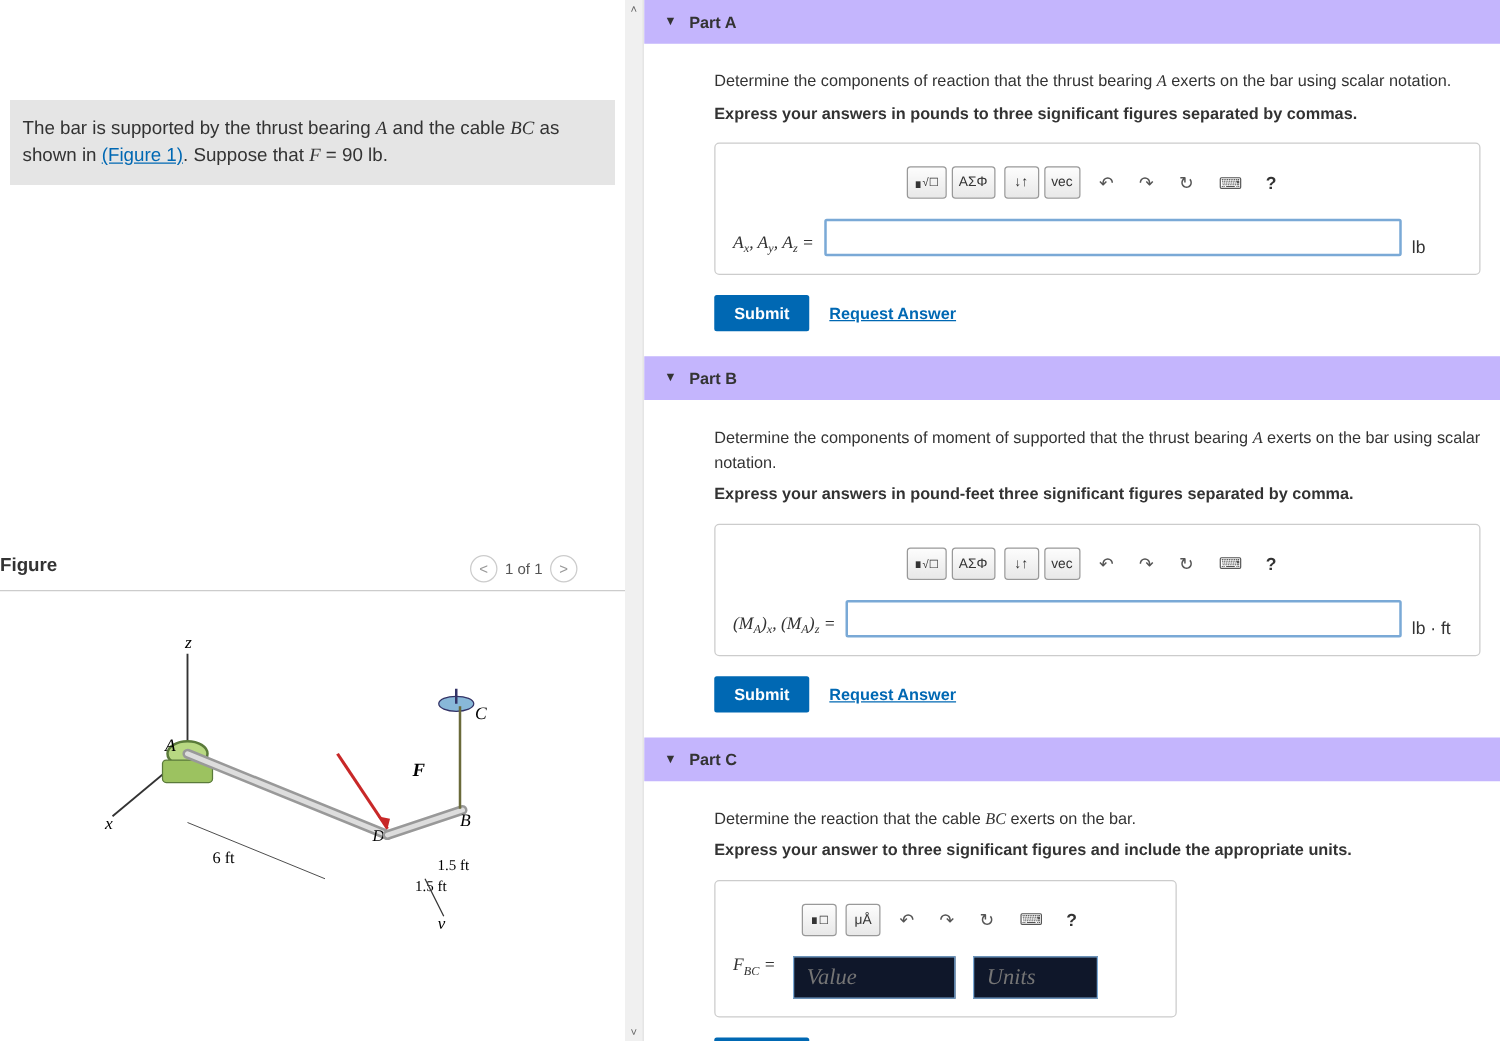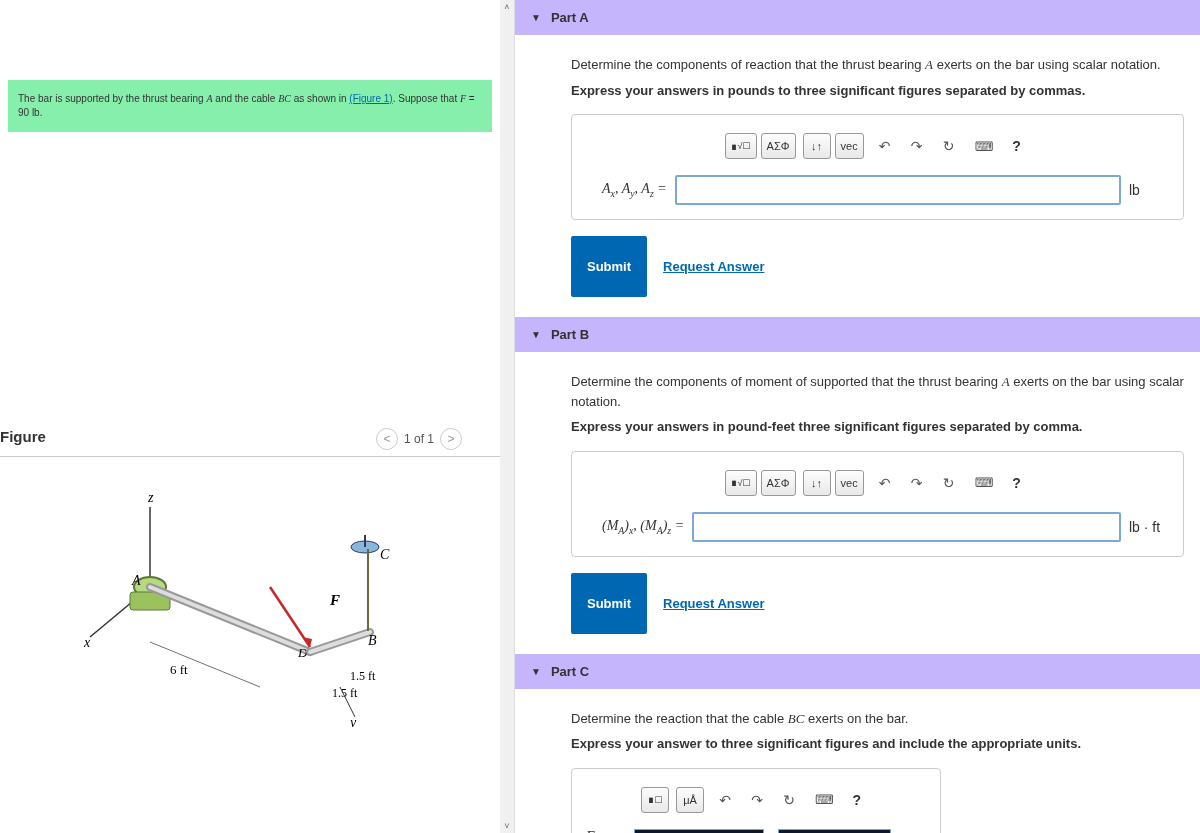--- a/index.html
+++ b/index.html
@@ -1,21 +1,21 @@
 <!DOCTYPE html>
 <html><head>
 <meta charset="utf-8">
 <style>
   * { box-sizing: border-box; margin: 0; padding: 0; }
   body { font-family: "Helvetica Neue", Arial, sans-serif; font-size: 13px; color: #333; background: #fff; }
   .container { display: flex; width: 1200px; height: 833px; }
   .left-panel { width: 500px; padding: 0; overflow: hidden; }
   .right-panel { flex: 1; padding: 0; border-left: 1px solid #ddd; overflow-y: auto; }
 
-  .problem-box { background: #86efac; padding: 12px 10px; margin: 80px 8px 0 8px; font-size: 10px; line-height: 1.4; }
+  .problem-box { background: #e5e5e5; padding: 12px 10px; margin: 80px 8px 0 8px; font-size: 15px; line-height: 1.4; }
   .problem-box .italic { font-style: italic; font-family: "Times New Roman", serif; }
   .link { color: #0068b3; text-decoration: underline; cursor: pointer; }
 
   .figure-section { margin-top: 290px; }
   .figure-header { display: flex; justify-content: space-between; border-bottom: 1px solid #ccc; padding: 6px 8px 6px 0; }
   .figure-header h3 { font-size: 15px; font-weight: bold; }
   .figure-nav { display: flex; align-items: center; gap: 6px; font-size: 12px; color: #555; margin-right: 30px; }
   .nav-btn { width: 22px; height: 22px; border: 1px solid #ccc; border-radius: 50%; background: #fff; display: flex; align-items: center; justify-content: center; font-size: 12px; color: #999; cursor: pointer; }
   .figure-image { padding: 30px 20px 0 80px; }
 
@@ -27,32 +27,32 @@
   .italic-var { font-style: italic; font-family: "Times New Roman", serif; }
 
   .answer-box { border: 1px solid #ccc; border-radius: 4px; padding: 18px 14px 14px 14px; margin-top: 14px; position: relative; }
   .toolbar { display: flex; gap: 4px; justify-content: center; margin-bottom: 16px; }
   .tb-btn { border: 1px solid #999; border-radius: 3px; background: linear-gradient(#fdfdfd,#e8e8e8); min-width: 28px; height: 26px; display: flex; align-items: center; justify-content: center; font-size: 11px; cursor: pointer; color: #333; padding: 0 5px; }
   .tb-btn.gap { margin-left: 3px; }
   .tb-btn.undo, .tb-btn.redo, .tb-btn.reset { border: none; background: none; font-size: 14px; color: #555; }
   .tb-btn.keyb { font-size: 13px; color: #555; background: none; border: none; }
   .tb-btn.help { background: none; border: none; font-size: 14px; font-weight: bold; color: #333; }
 
-  .input-row { display: flex; align-items: center; gap: 8px; margin-left: 16px; }
+  .input-row { display: flex; align-items: flex-end; gap: 8px; }
   .input-label { font-style: italic; font-family: "Times New Roman", serif; font-size: 14px; white-space: nowrap; }
   .answer-input { flex: 1; border: 2px solid #7aa9d6; border-radius: 2px; height: 30px; padding: 4px; font-size: 14px; background: #fff; }
   .unit-label { font-size: 14px; min-width: 40px; }
 
   .value-units-row { display: flex; align-items: flex-start; gap: 14px; }
   .vu-input { border: 1px solid #7aa9d6; height: 34px; padding: 4px 10px; font-size: 18px; font-style: italic; color: #888; font-family: "Times New Roman", serif; background: #0f172a; }
   .vu-value { width: 130px; }
-  .vu-units { width: 113px; }
+  .vu-units { width: 100px; }
 
   .actions { margin-top: 16px; display: flex; align-items: center; gap: 16px; }
-  .submit-btn { background: #0068b3; color: #fff; border: none; padding: 23px 16px; font-size: 13px; font-weight: bold; border-radius: 2px; cursor: pointer; }
+  .submit-btn { background: #0068b3; color: #fff; border: none; padding: 7px 16px; font-size: 13px; font-weight: bold; border-radius: 2px; cursor: pointer; }
   .request-link { color: #0068b3; text-decoration: underline; font-weight: bold; cursor: pointer; font-size: 13px; }
 
   sub { font-size: 0.7em; }
 
   .scrollbar { width: 14px; background: #f0f0f0; display: flex; flex-direction: column; justify-content: space-between; align-items: center; padding: 2px 0; }
   .scroll-arrow { width: 10px; height: 10px; display: flex; align-items: center; justify-content: center; font-size: 9px; color: #666; }
 </style>
 </head>
 <body>
 

